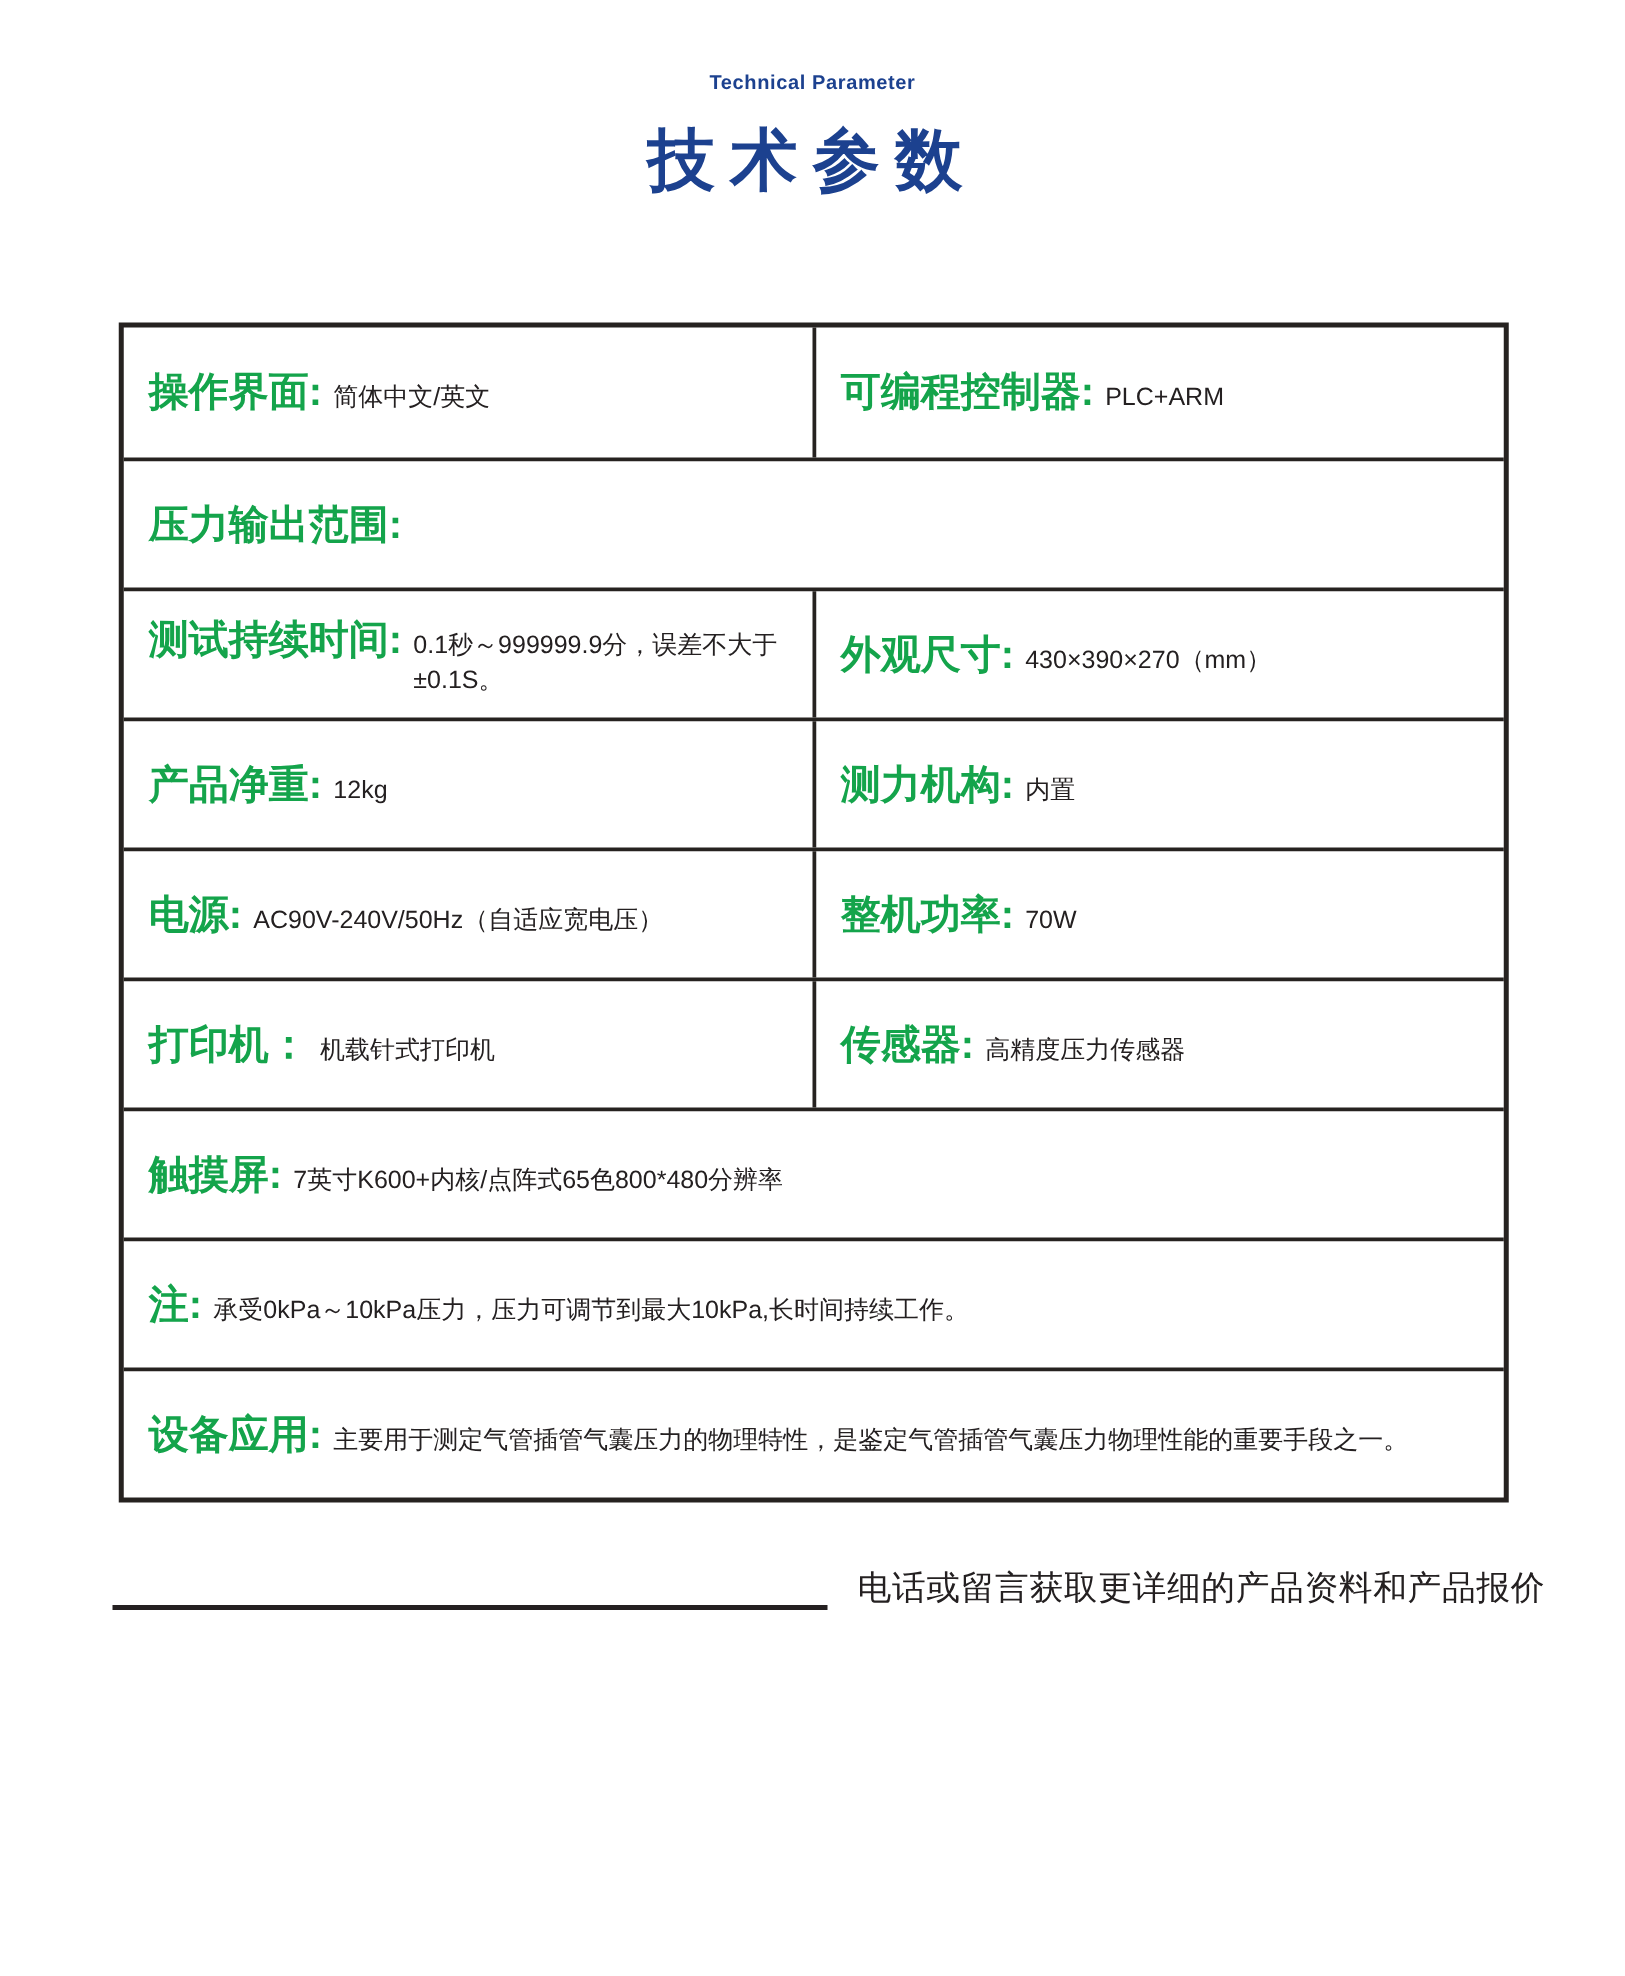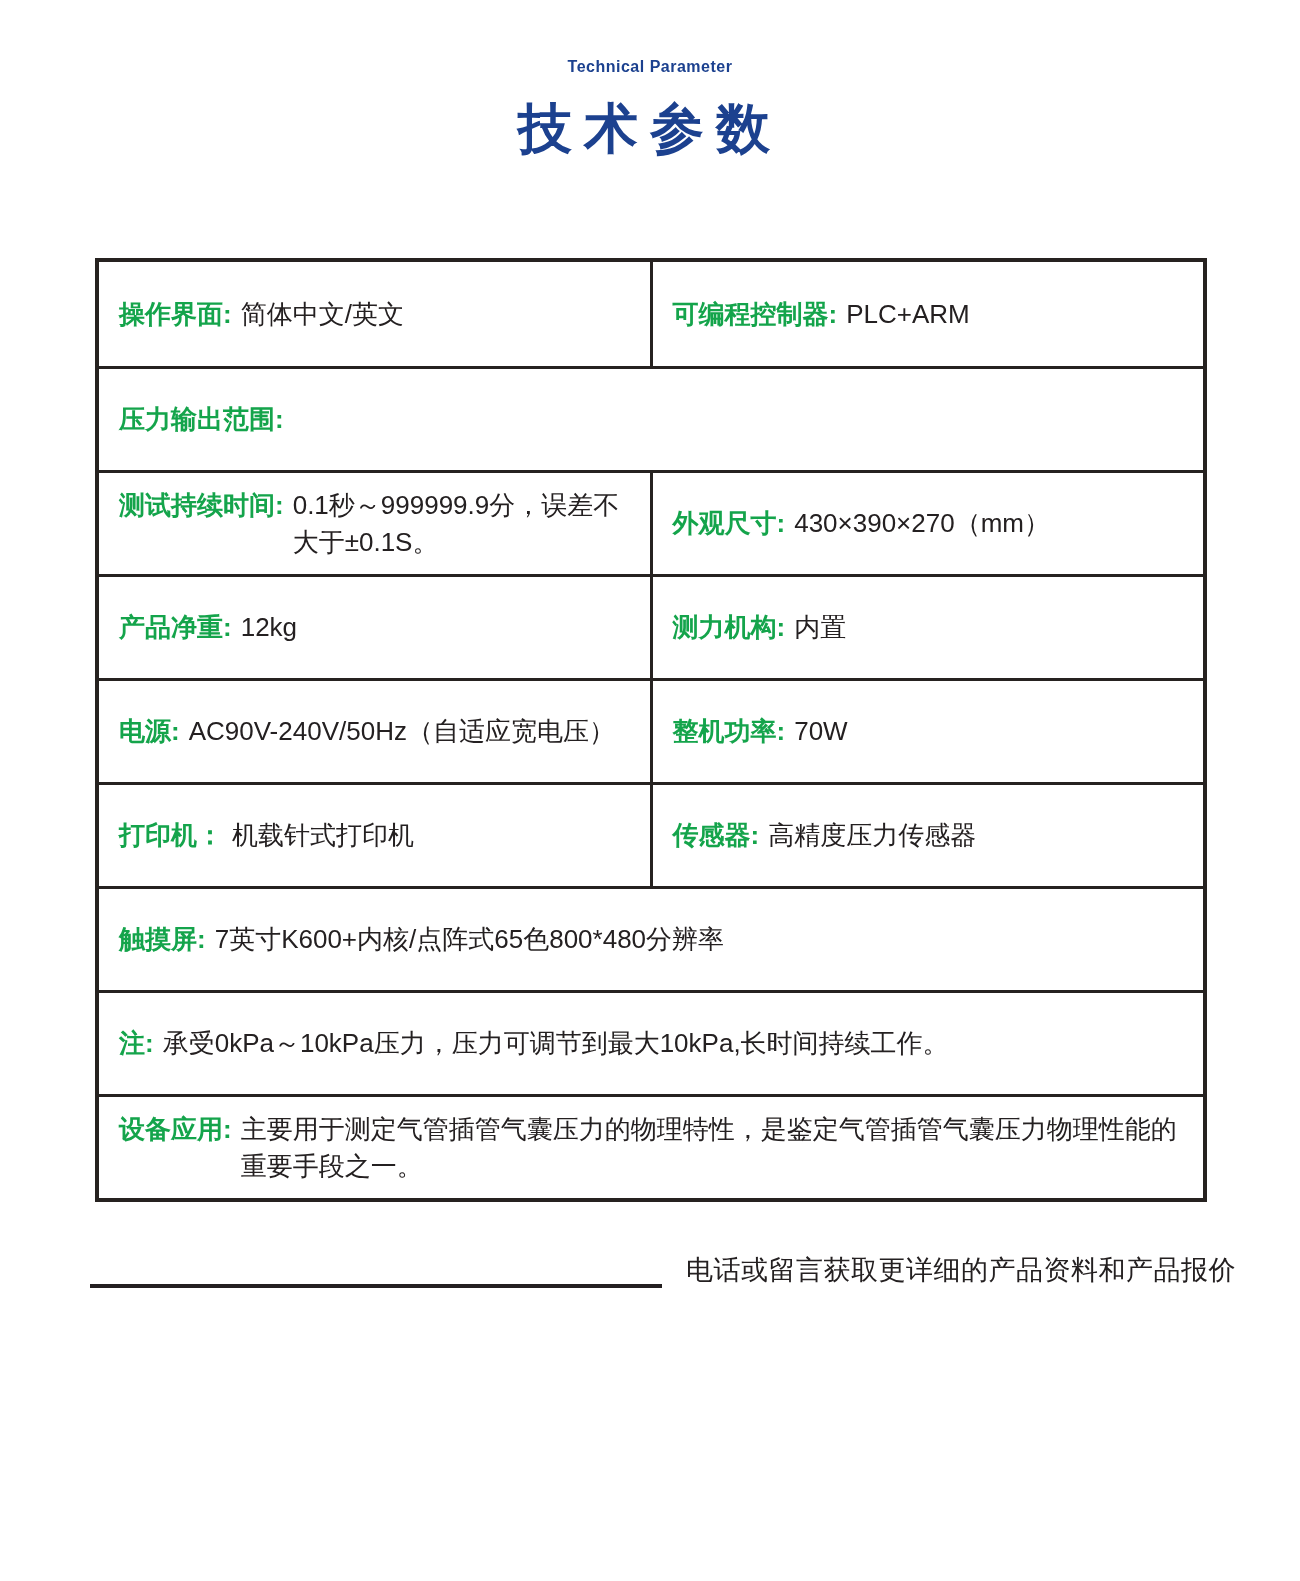--- a/index.html
+++ b/index.html
@@ -24,24 +24,24 @@
   }
   .row { display:flex; min-height:104px; border-top:3px solid #262220; }
   .row:first-child { border-top:none; }
   .cell {
     flex:1 1 0; padding:13px 20px;
     display:grid; grid-template-columns:max-content 1fr;
     align-items:baseline; align-content:center; column-gap:9px;
   }
   .cols-2 .cell + .cell { border-left:3px solid #262220; }
   .label {
-    color:#14a44b; font-weight:bold; font-size:26px;
+    color:#14a44b; font-weight:bold; font-size:32px;
     white-space:nowrap; line-height:1.42;
   }
-  .value { color:#242021; font-size:26px; line-height:1.42; }
+  .value { color:#242021; font-size:20px; line-height:1.42; }
   .footer {
     margin:50px 0 0 90px; width:1118px;
     display:flex; align-items:flex-end;
   }
   .footer-line { flex:0 0 572px; border-top:4px solid #242021; height:0; }
   .footer-note {
     margin-left:24px; font-size:27px; color:#242021;
     letter-spacing:0.5px; white-space:nowrap;
   }
 </style>

